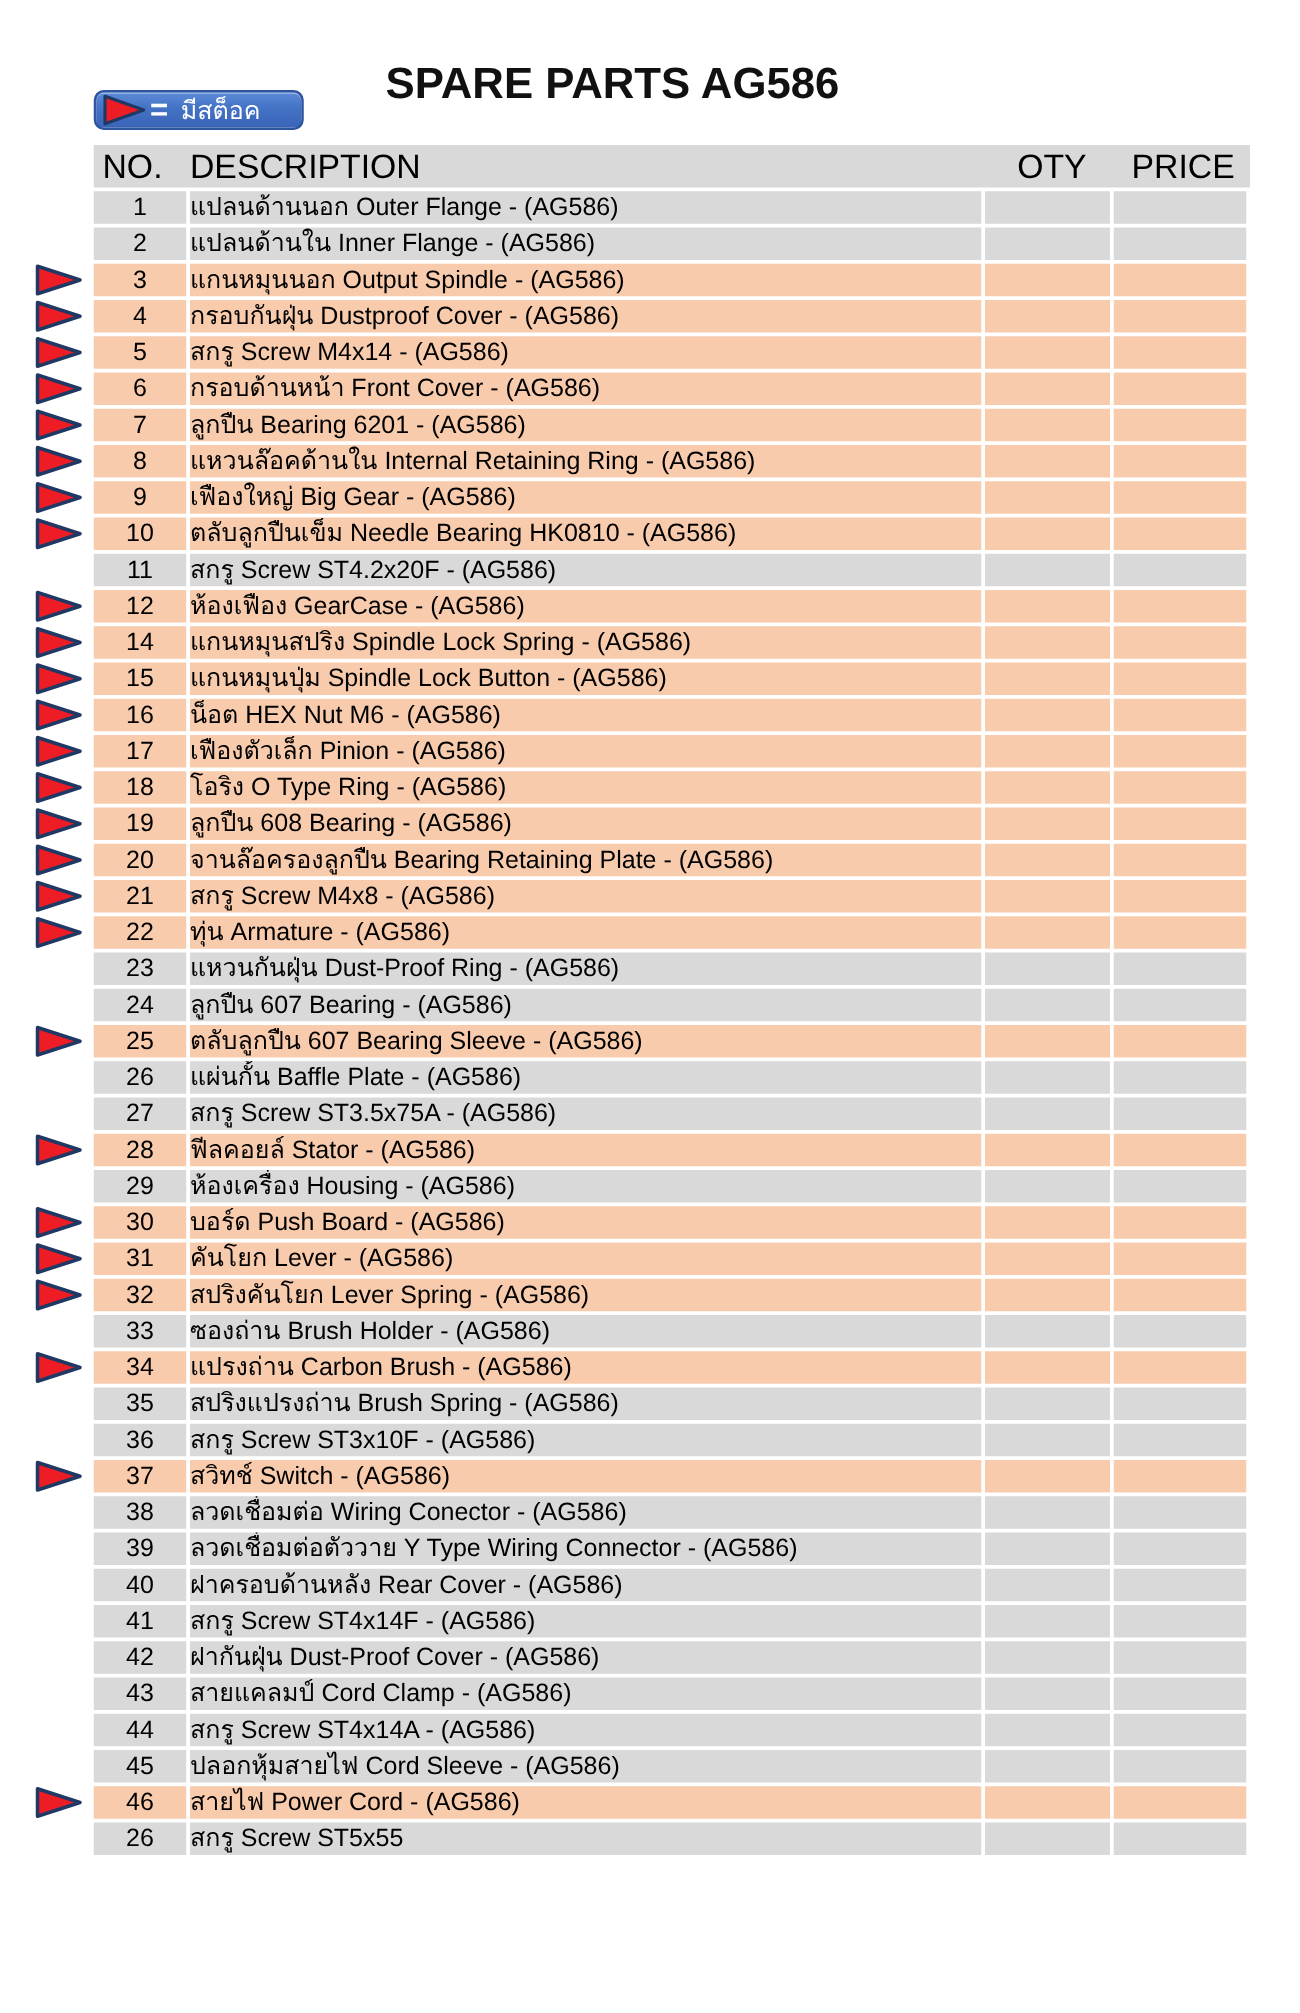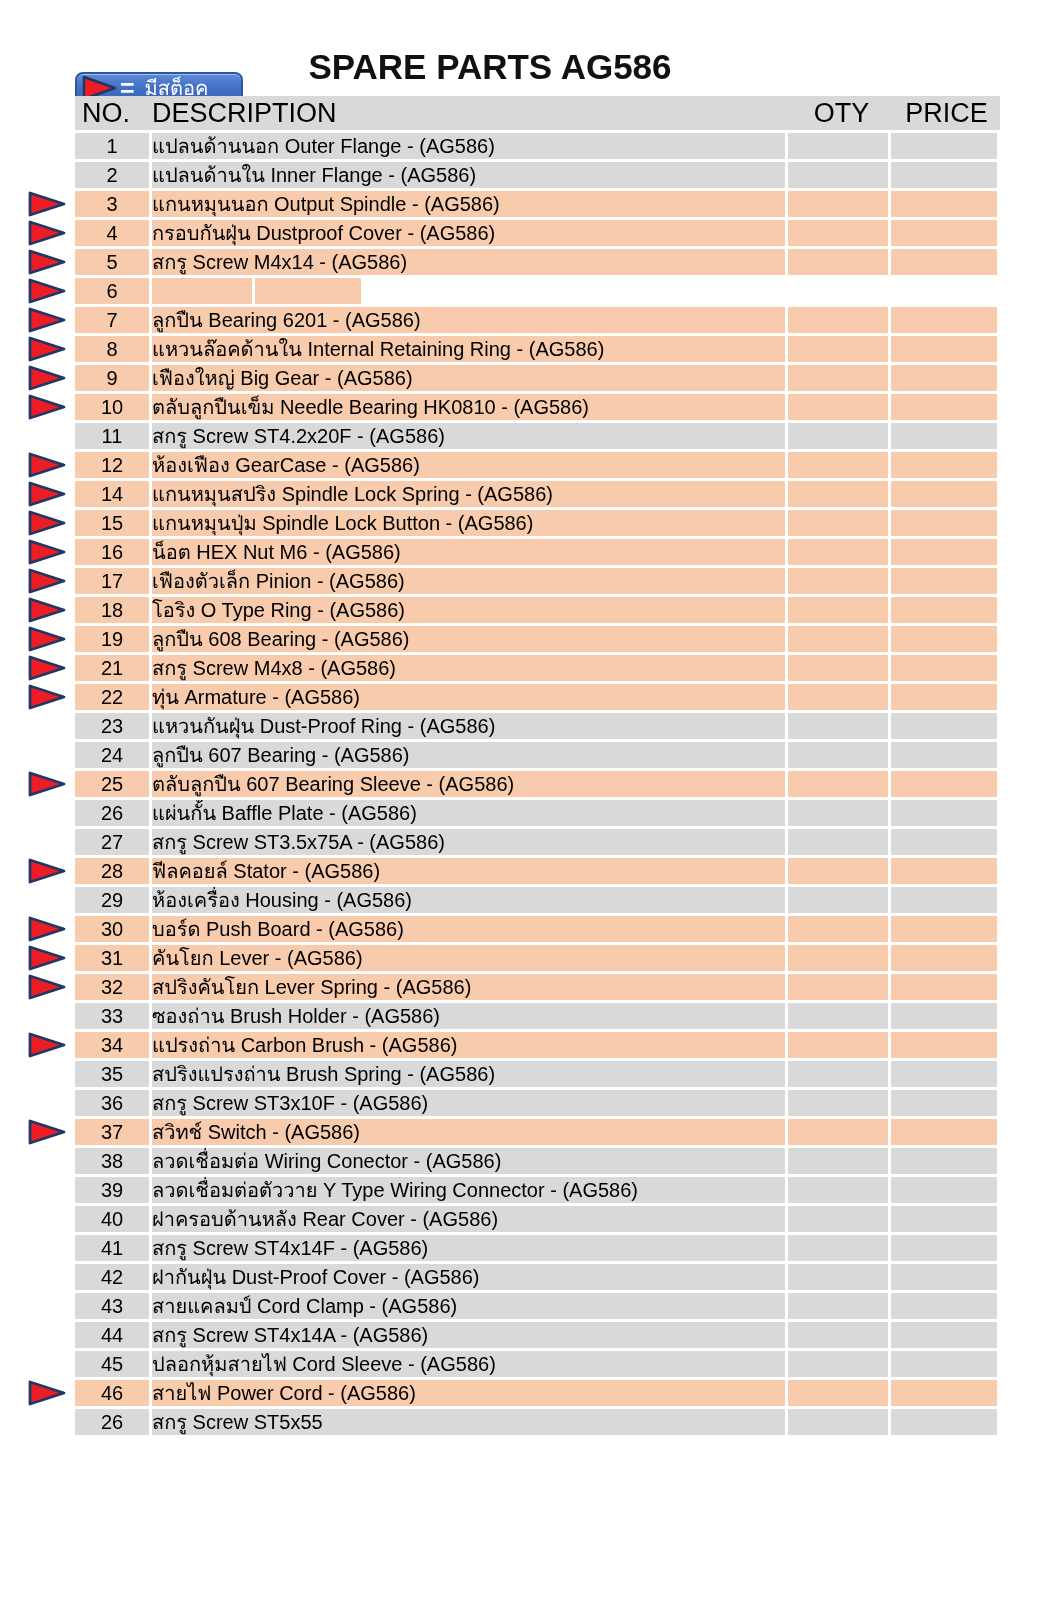--- a/index.html
+++ b/index.html
@@ -30,21 +30,21 @@
   }
   .legend .eq {
     color:#fff; font-size:25px; font-weight:700;
     margin-left:2px; line-height:26px;
   }
   .legend .legend-label {
     color:#fff; font-size:20px; margin-left:10px;
   }
   
   .parts-table {
-    position:absolute; left:75px; top:96px; width:925px;
+    position:absolute; left:75px; top:116px; width:925px;
   }
   .thead {
     display:flex; height:34px; margin-bottom:3px;
     background:var(--header-bg,#d9d9d9);
     align-items:center;
     font-size:27px;
   }
   .thead .h-no    { width:77px;  padding-left:7px; box-sizing:border-box; }
   .thead .h-desc  { width:638px; text-align:left; }
   .thead .h-qty   { width:103px; text-align:center; }
@@ -124,20 +124,21 @@
         <div class="cell c-no">5</div>
         <div class="cell c-desc">สกรู Screw M4x14 - (AG586)</div>
         <div class="cell c-qty"></div>
         <div class="cell c-price"></div>
       </div>
       <div class="trow stock">
         <span class="row-arrow"><svg width="40" height="26" viewBox="0 0 40 26">
             <polygon points="3,2 37,13 3,24" fill="#EE1C25" stroke="#1F3864" stroke-width="2.8" stroke-linejoin="round"></polygon>
           </svg></span>
         <div class="cell c-no">6</div>
+        <div class="cell c-desc">กรอบด้านหน้า Front Cover - (AG586)</div>
         <div class="cell c-qty"></div>
         <div class="cell c-price"></div>
       </div>
       <div class="trow stock">
         <span class="row-arrow"><svg width="40" height="26" viewBox="0 0 40 26">
             <polygon points="3,2 37,13 3,24" fill="#EE1C25" stroke="#1F3864" stroke-width="2.8" stroke-linejoin="round"></polygon>
           </svg></span>
         <div class="cell c-no">7</div>
         <div class="cell c-desc">ลูกปืน Bearing 6201 - (AG586)</div>
         <div class="cell c-qty"></div>
@@ -229,20 +230,29 @@
         <div class="cell c-desc">โอริง O Type Ring - (AG586)</div>
         <div class="cell c-qty"></div>
         <div class="cell c-price"></div>
       </div>
       <div class="trow stock">
         <span class="row-arrow"><svg width="40" height="26" viewBox="0 0 40 26">
             <polygon points="3,2 37,13 3,24" fill="#EE1C25" stroke="#1F3864" stroke-width="2.8" stroke-linejoin="round"></polygon>
           </svg></span>
         <div class="cell c-no">19</div>
         <div class="cell c-desc">ลูกปืน 608 Bearing - (AG586)</div>
+        <div class="cell c-qty"></div>
+        <div class="cell c-price"></div>
+      </div>
+      <div class="trow stock">
+        <span class="row-arrow"><svg width="40" height="26" viewBox="0 0 40 26">
+            <polygon points="3,2 37,13 3,24" fill="#EE1C25" stroke="#1F3864" stroke-width="2.8" stroke-linejoin="round"></polygon>
+          </svg></span>
+        <div class="cell c-no">20</div>
+        <div class="cell c-desc">จานล๊อครองลูกปืน Bearing Retaining Plate - (AG586)</div>
         <div class="cell c-qty"></div>
         <div class="cell c-price"></div>
       </div>
       <div class="trow stock">
         <span class="row-arrow"><svg width="40" height="26" viewBox="0 0 40 26">
             <polygon points="3,2 37,13 3,24" fill="#EE1C25" stroke="#1F3864" stroke-width="2.8" stroke-linejoin="round"></polygon>
           </svg></span>
         <div class="cell c-no">21</div>
         <div class="cell c-desc">สกรู Screw M4x8 - (AG586)</div>
         <div class="cell c-qty"></div>

